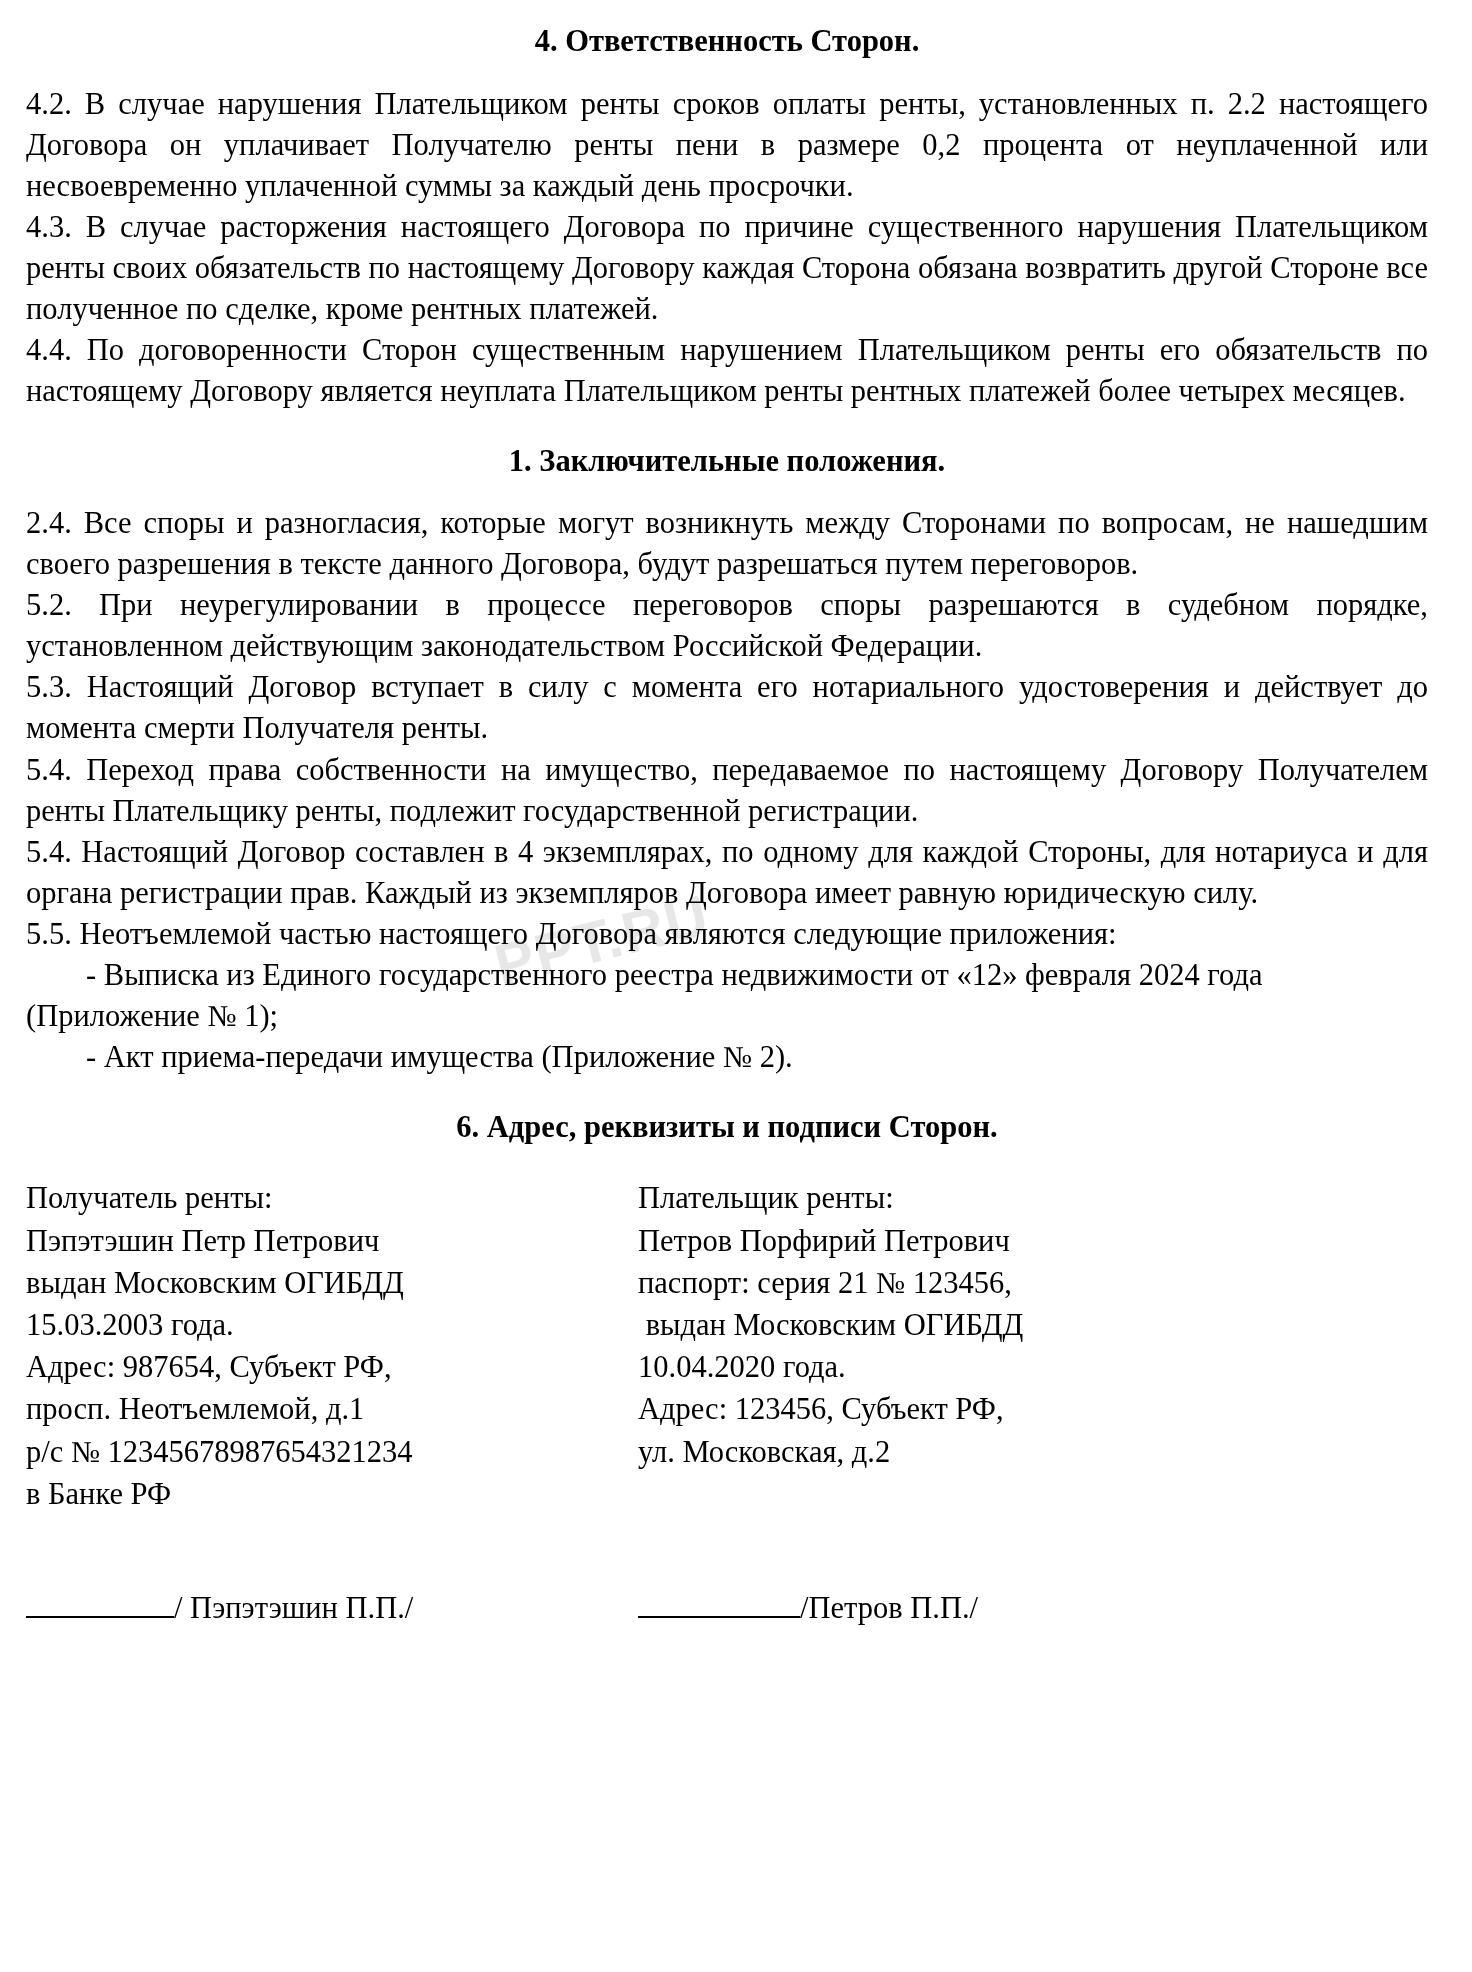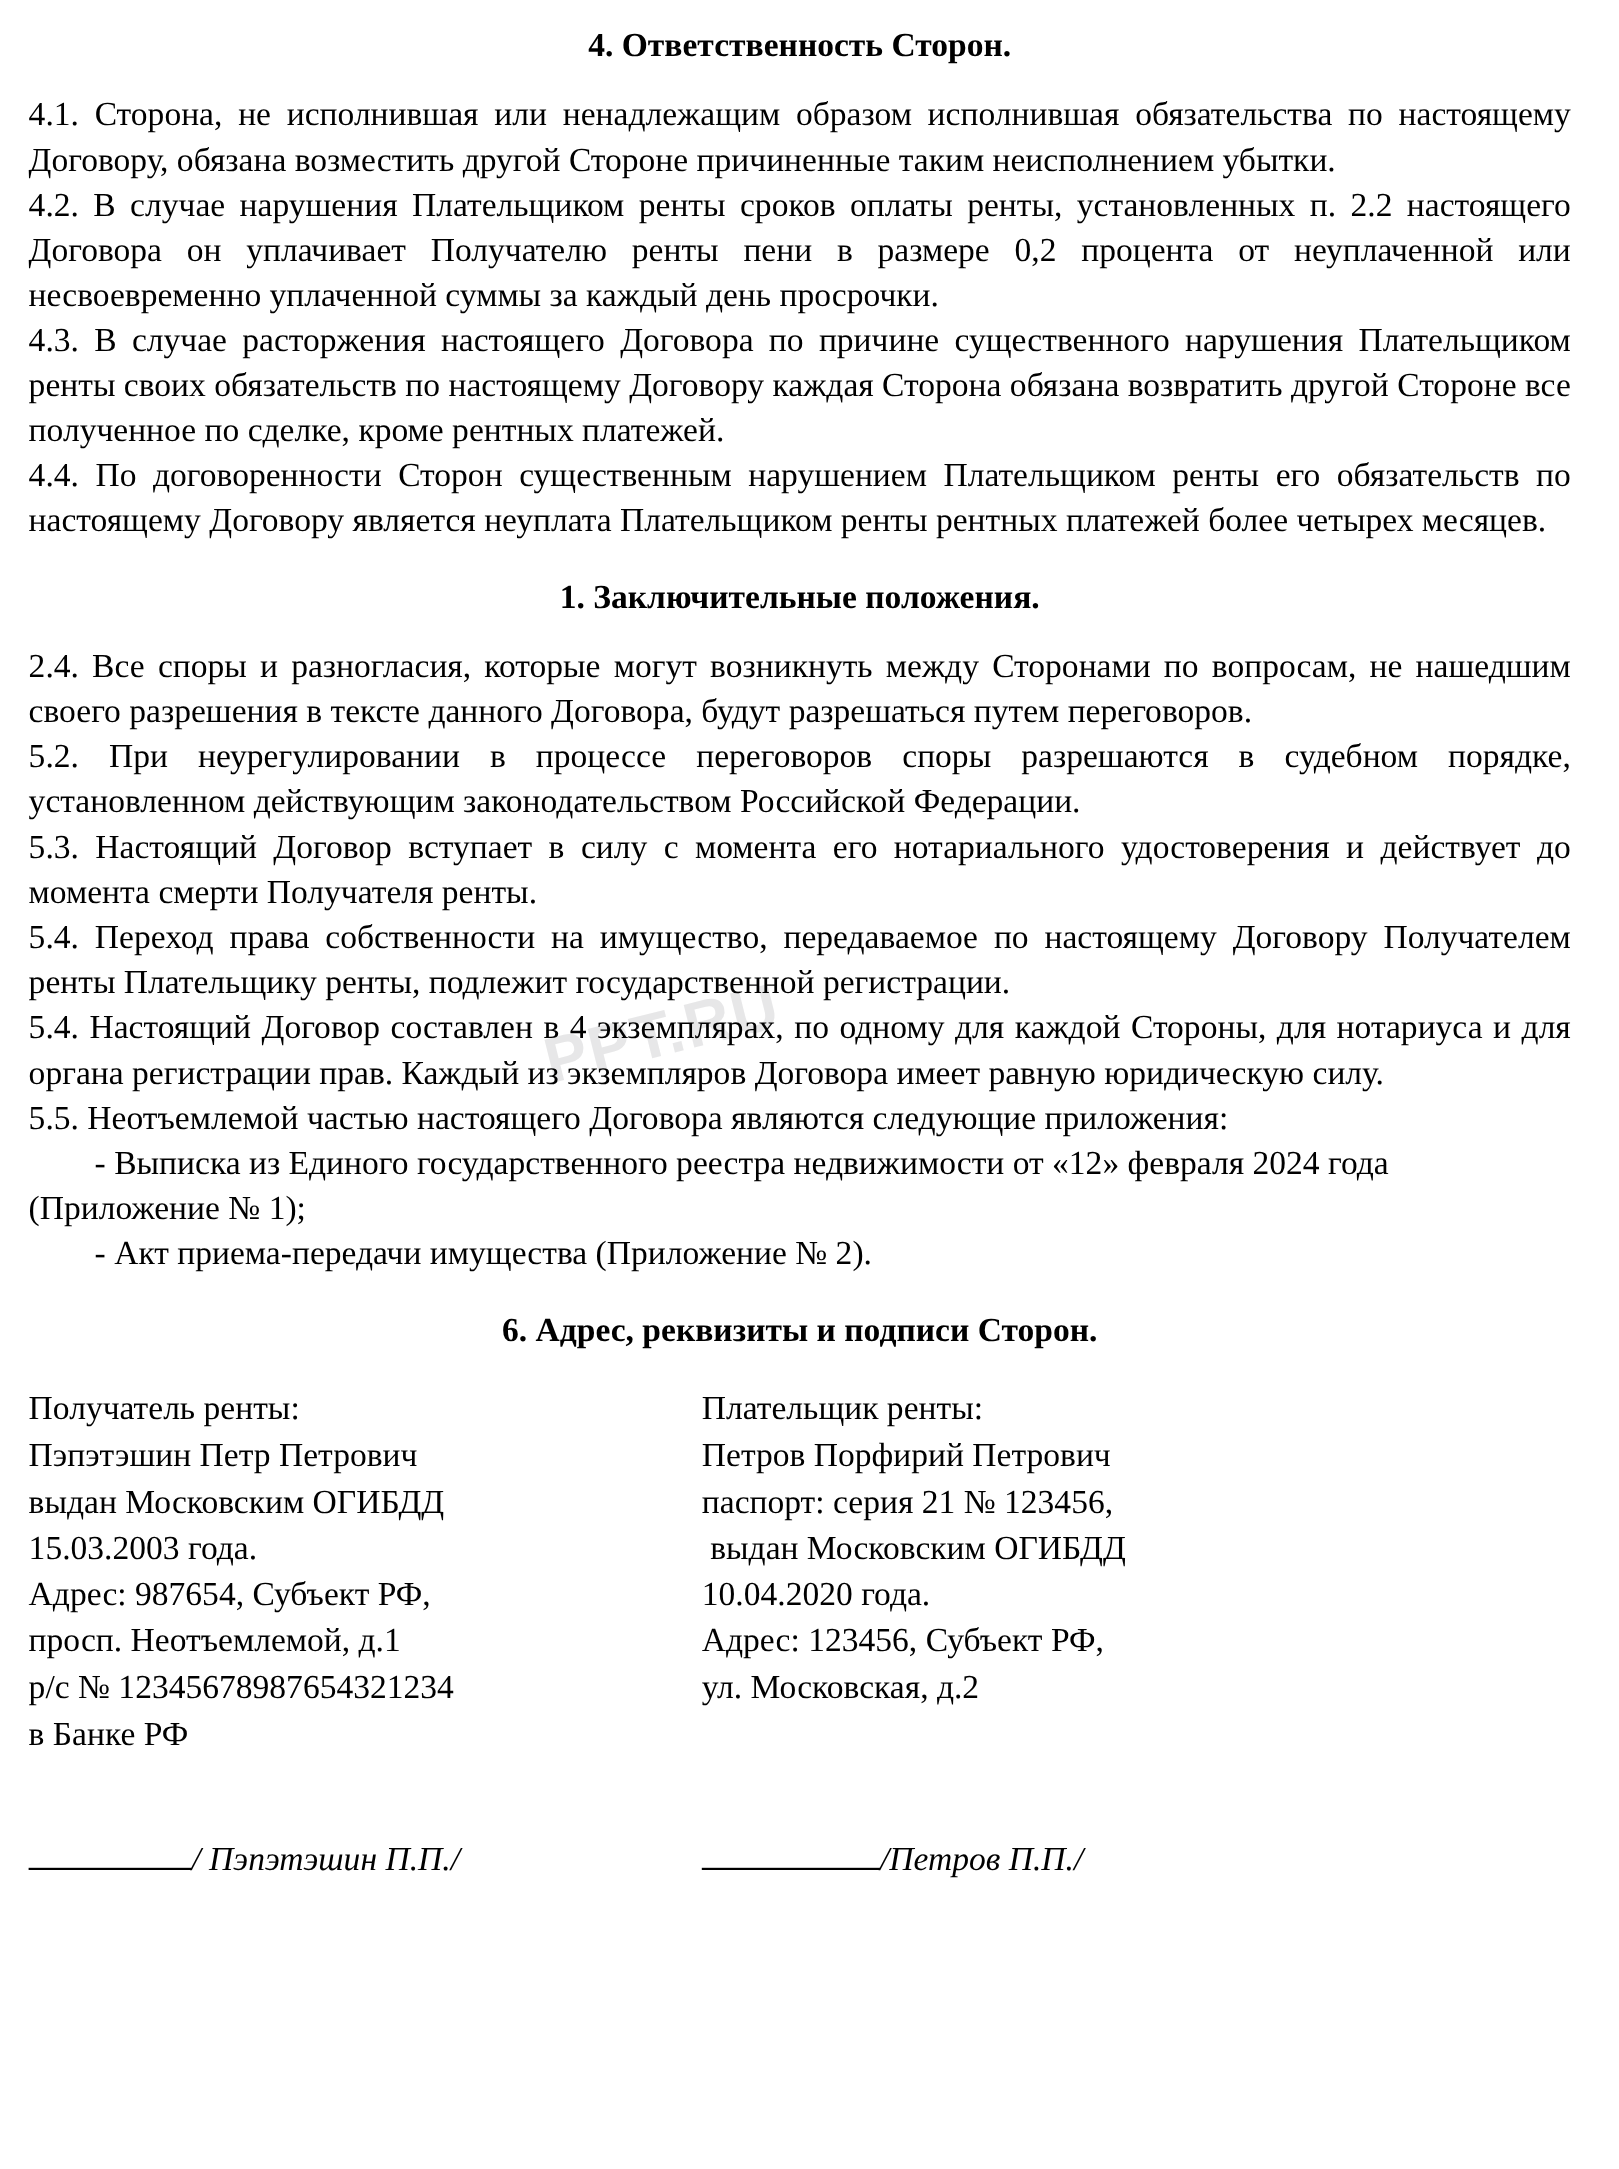--- a/index.html
+++ b/index.html
@@ -91,21 +91,20 @@
   .sign-col.right { flex: 1 1 auto; }
   .sign-line-text { white-space: pre; }
 
   .signatures {
     display: flex;
     flex-direction: row;
     align-items: flex-end;
     margin-top: 74px;
     font-size: 30.5px;
     line-height: 1.3;
-    font-style: italic;
   }
   .sig-slot.left  { width: 612px; flex: 0 0 612px; }
   .sig-slot.right { flex: 1 1 auto; }
   .sig-rule {
     display: inline-block;
     border-bottom: 2px solid #000;
     vertical-align: baseline;
   }
   .sig-rule.w1 { width: 148px; }
   .sig-rule.w2 { width: 162px; }
@@ -118,21 +117,20 @@
 
   <div id="watermark">
     <div class="wm-text">PPT.RU</div>
   </div>
 
   <div id="content">
 
     <h2 class="section-heading">4. Ответственность Сторон.</h2>
     <div class="gap-after-heading"></div>
 
-    <p class="clause">4.1. Сторона, не исполнившая или ненадлежащим образом исполнившая обязательства по настоящему Договору, обязана возместить другой Стороне причиненные таким неисполнением убытки.</p>
     <p class="clause">4.2. В случае нарушения Плательщиком ренты сроков оплаты ренты, установленных п. 2.2 настоящего Договора он уплачивает Получателю ренты пени в размере 0,2 процента от неуплаченной или несвоевременно уплаченной суммы за каждый день просрочки.</p>
     <p class="clause">4.3. В случае расторжения настоящего Договора по причине существенного нарушения Плательщиком ренты своих обязательств по настоящему Договору каждая Сторона обязана возвратить другой Стороне все полученное по сделке, кроме рентных платежей.</p>
     <p class="clause">4.4. По договоренности Сторон существенным нарушением Плательщиком ренты его обязательств по настоящему Договору является неуплата Плательщиком ренты рентных платежей более четырех месяцев.</p>
 
     <div class="gap-before-heading"></div>
     <h2 class="section-heading">1. Заключительные положения.</h2>
     <div class="gap-after-heading"></div>
 
     <p class="clause">2.4. Все споры и разногласия, которые могут возникнуть между Сторонами по вопросам, не нашедшим своего разрешения в тексте данного Договора, будут разрешаться путем переговоров.</p>
     <p class="clause">5.2. При неурегулировании в процессе переговоров споры разрешаются в судебном порядке, установленном действующим законодательством Российской Федерации.</p>

